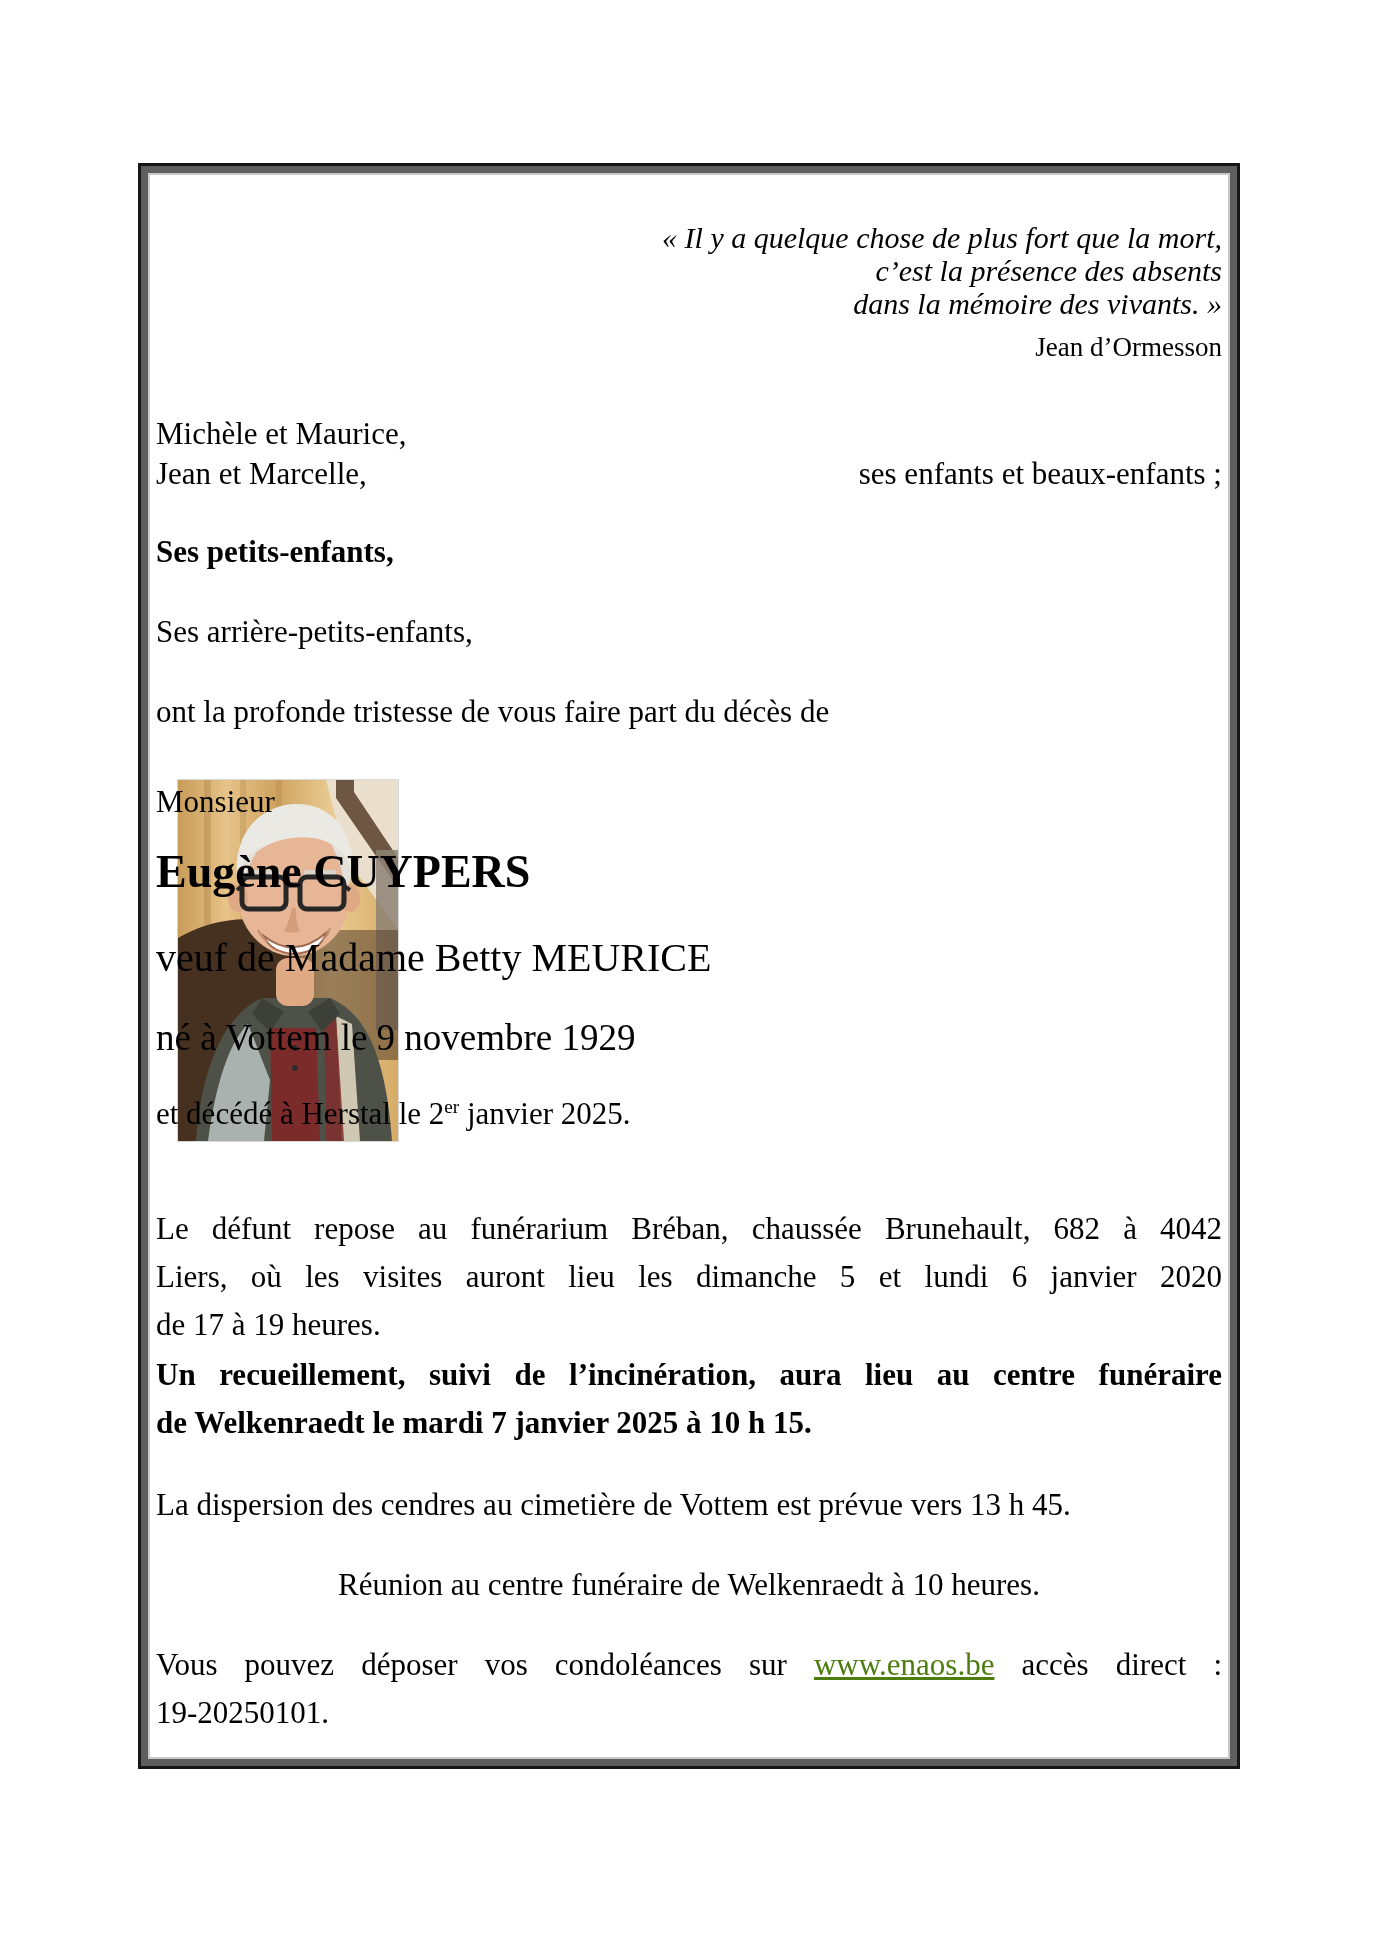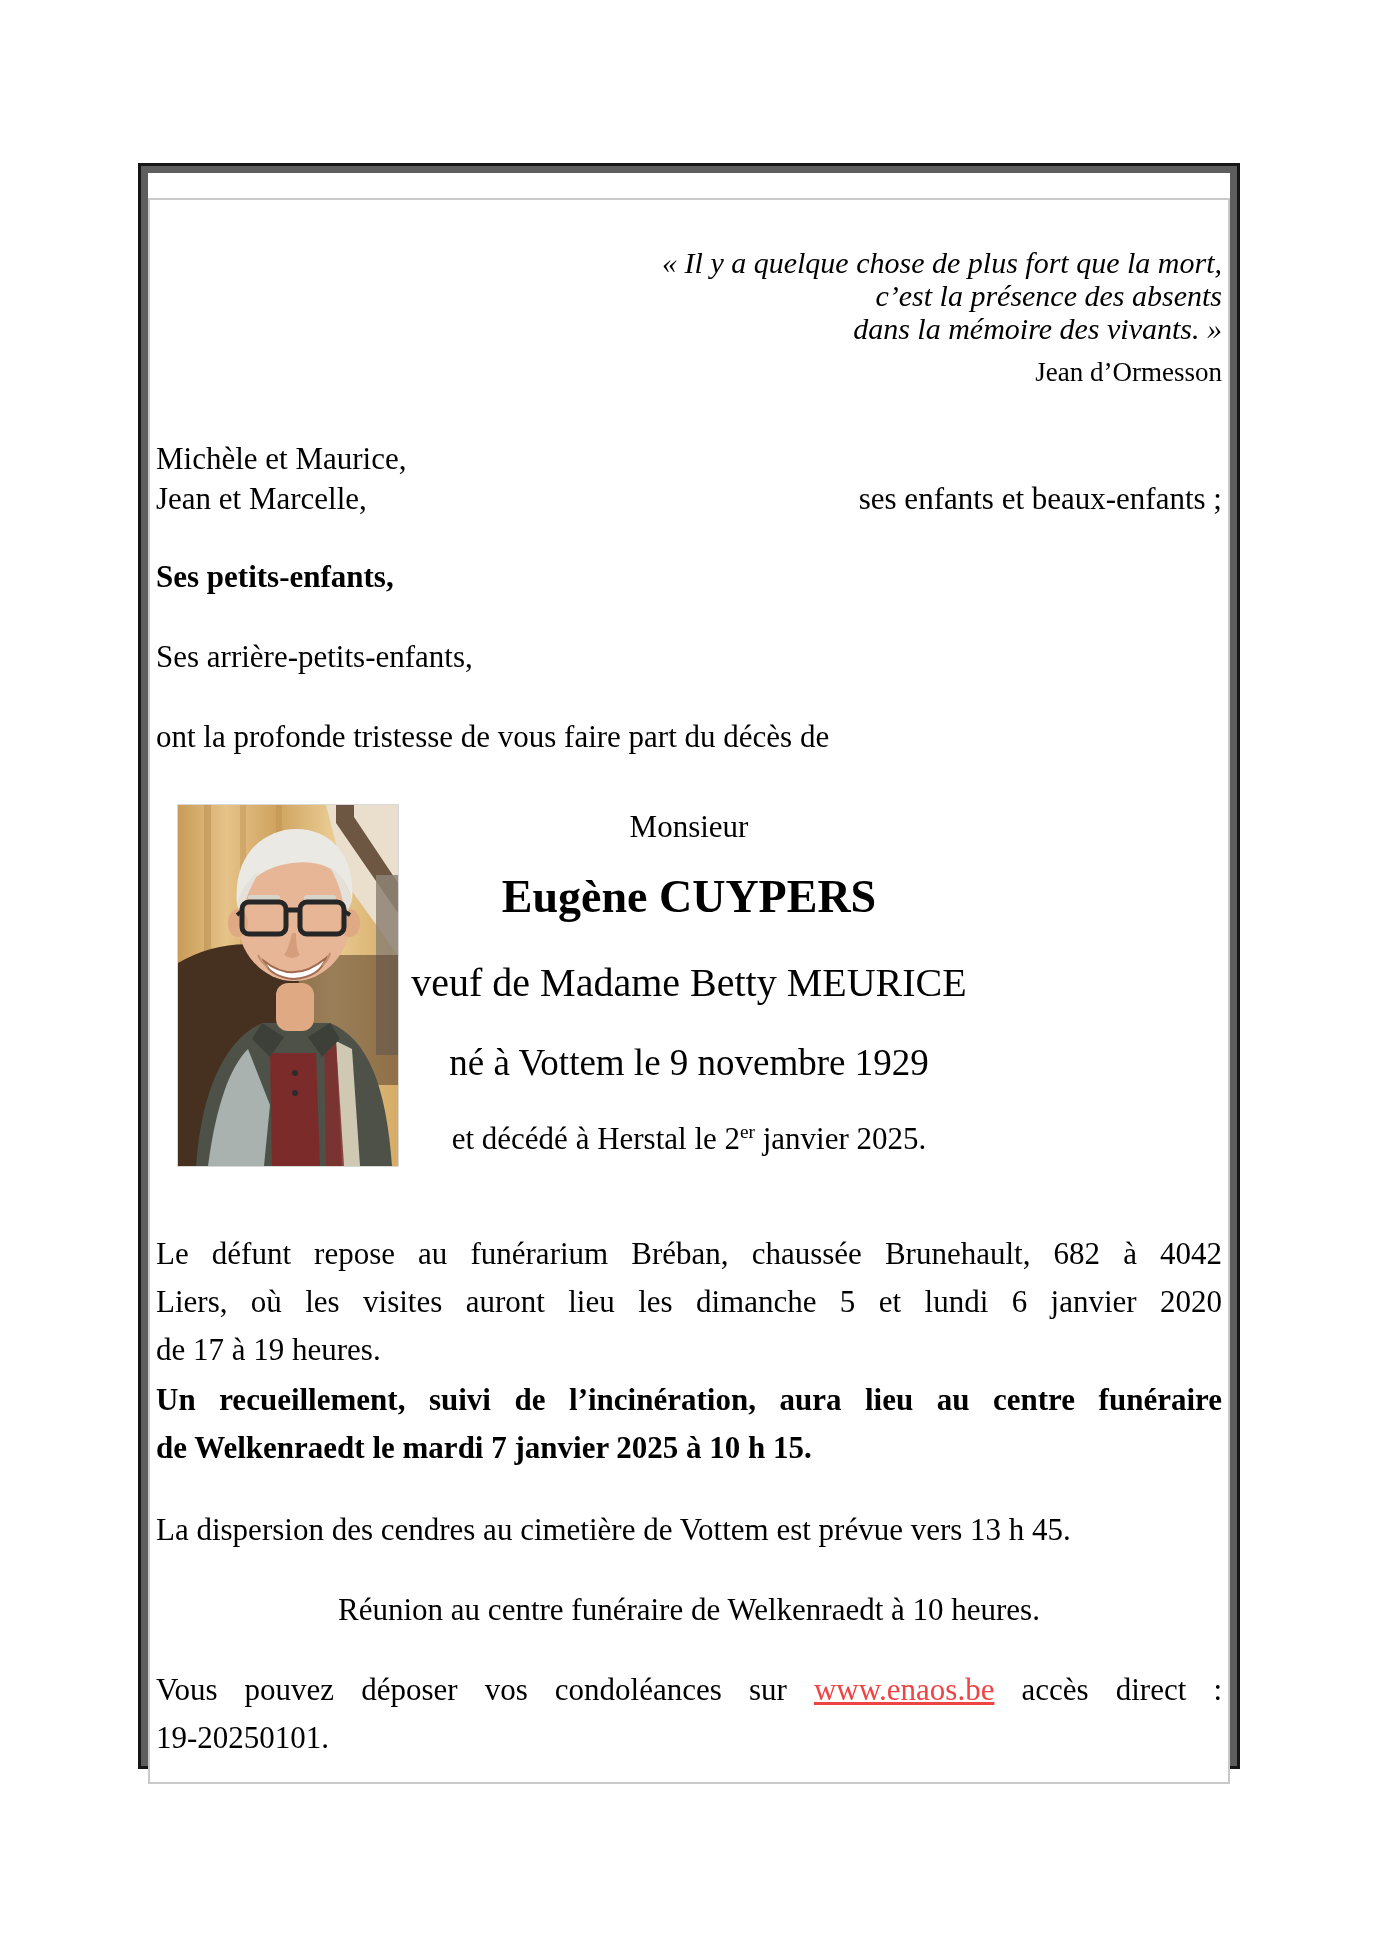--- a/index.html
+++ b/index.html
@@ -5,37 +5,37 @@
   html,body{margin:0;padding:0;}
   body{
     width:1378px;height:1949px;background:#ffffff;position:relative;
     font-family:"Liberation Serif","DejaVu Serif",serif;color:#000;
     -webkit-font-smoothing:antialiased;
   }
   .frame{position:absolute;left:138px;top:163px;width:1102px;height:1606px;
     border:3px solid #161616;box-sizing:border-box;}
   .frame-mid{width:100%;height:100%;border:7px solid #5e5e5e;box-sizing:border-box;}
   .frame-inner{width:100%;height:100%;border:2px solid #c9c9c9;box-sizing:border-box;
-    background:#fff;padding:0 6px;overflow:hidden;position:relative;margin-top:25px;}
+    background:#fff;padding:0 6px;overflow:hidden;position:relative;}
 
   .quote{margin-top:46px;text-align:right;font-style:italic;font-size:30px;line-height:33px;}
   .attribution{margin-top:12px;text-align:right;font-size:27px;line-height:30px;}
 
   .body-txt{font-size:31px;line-height:40px;}
   .family-block{margin-top:52px;}
   .family-row{display:flex;justify-content:space-between;align-items:flex-end;}
   .grandchildren{margin-top:38px;font-weight:bold;}
   .great-grandchildren{margin-top:40px;}
   .announcement{margin-top:40px;}
 
   .mid{position:relative;height:473px;}
   .portrait{position:absolute;left:21px;top:47px;width:220px;height:361px;
     border:1px solid #d8d8d8;box-sizing:content-box;overflow:hidden;}
   .portrait svg{display:block;}
-  .mid-line{position:absolute;left:0;right:0;text-align:center;}
+  .mid-line{position:absolute;left:0;right:0;}
   .mid-title{top:50px;font-size:31px;line-height:40px;}
   .mid-name{top:112px;font-size:46px;line-height:56px;font-weight:bold;}
   .mid-veuf{top:206px;font-size:40px;line-height:40px;}
   .mid-birth{top:286px;font-size:37px;line-height:40px;}
   .mid-death{top:362px;font-size:31px;line-height:40px;}
   .mid-death sup{font-size:0.62em;vertical-align:super;line-height:0;}
 
   .para{font-size:31px;line-height:48px;}
   .jl{text-align:justify;text-align-last:justify;}
   .p-ceremony{margin-top:2px;font-weight:bold;}
@@ -145,19 +145,19 @@
     <div class="para p-ceremony">
       <div class="jl">Un recueillement, suivi de l’incinération, aura lieu au centre funéraire</div>
       <div>de Welkenraedt le mardi 7 janvier 2025 à 10 h 15.</div>
     </div>
 
     <div class="para p-dispersion">La dispersion des cendres au cimetière de Vottem est prévue vers 13 h 45.</div>
 
     <div class="para p-reunion">Réunion au centre funéraire de Welkenraedt à 10 heures.</div>
 
     <div class="para p-condolences">
-      <div class="jl"><span>Vous pouvez déposer vos condoléances sur </span><a href="#" class="enaos-link" style="color: #ef4444;">www.enaos.be</a><span> accès direct :</span></div>
+      <div class="jl"><span>Vous pouvez déposer vos condoléances sur </span><a href="#" class="enaos-link" style="color: #4d7c0f;">www.enaos.be</a><span> accès direct :</span></div>
       <div>19-20250101.</div>
     </div>
 
   </div>
  </div>
 </div>
 
 </body></html>

